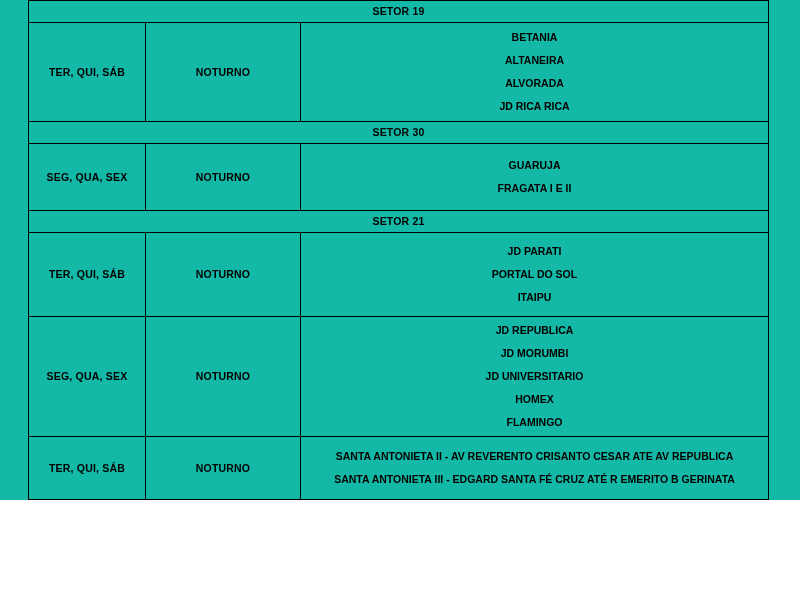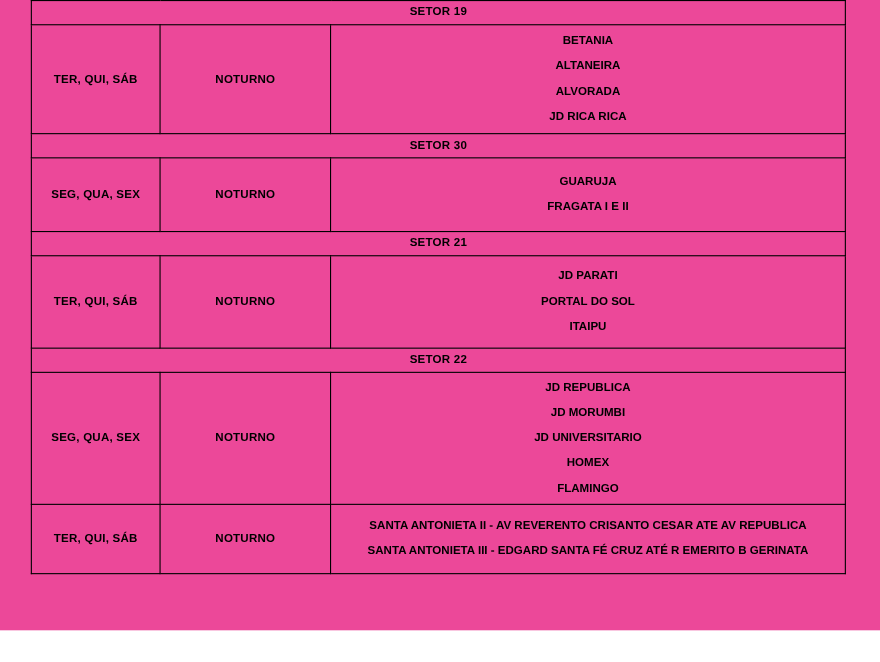--- a/index.html
+++ b/index.html
@@ -10,22 +10,22 @@
   body {
     width: 800px;
     height: 602px;
     font-family: "Liberation Sans", sans-serif;
     color: #000000;
     overflow: hidden;
   }
   .page {
     position: relative;
     width: 800px;
-    height: 573px;
-    background: #ec4899;
+    height: 500px;
+    background: #14b8a6;
     box-sizing: border-box;
   }
   .doc-table {
     position: absolute;
     left: 28px;
     top: 0px;
     width: 740px;
     border-collapse: collapse;
     table-layout: fixed;
   }
@@ -114,23 +114,20 @@
         <td class="shift-cell">NOTURNO</td>
         <td class="areas-cell">
           <div class="group-block" style="padding:7px 0;">
             <span class="area-line">JD PARATI</span>
             <span class="area-line">PORTAL DO SOL</span>
             <span class="area-line">ITAIPU</span>
           </div>
         </td>
       </tr>
 
-      <tr class="sector-row">
-        <td colspan="3">SETOR 22</td>
-      </tr>
       <tr>
         <td class="days-cell">SEG, QUA, SEX</td>
         <td class="shift-cell">NOTURNO</td>
         <td class="areas-cell">
           <div class="group-block" style="padding:2px 0;">
             <span class="area-line">JD REPUBLICA</span>
             <span class="area-line">JD MORUMBI</span>
             <span class="area-line">JD UNIVERSITARIO</span>
             <span class="area-line">HOMEX</span>
             <span class="area-line">FLAMINGO</span>

